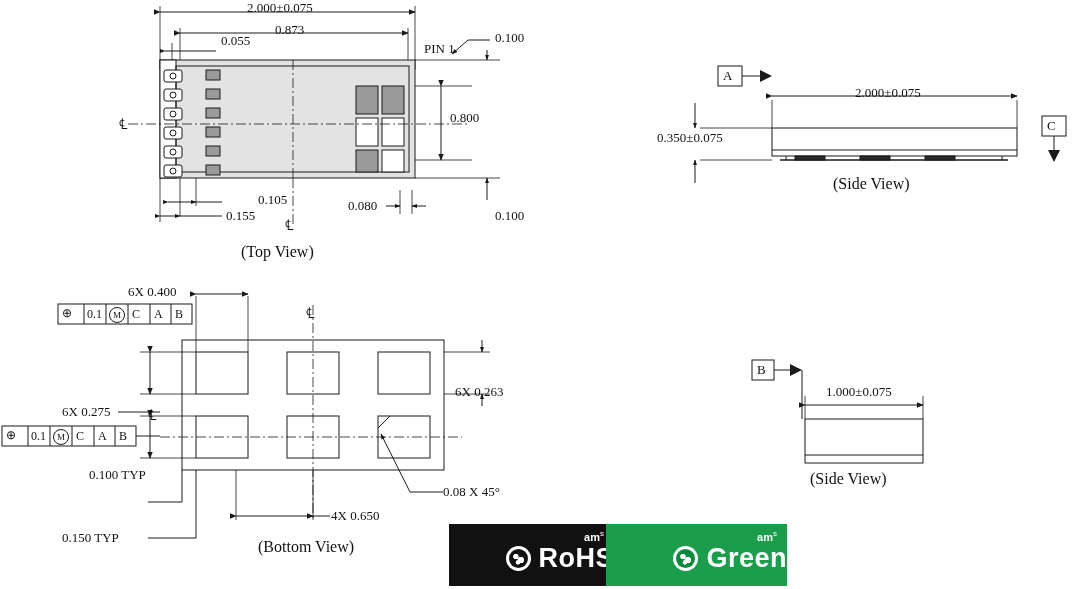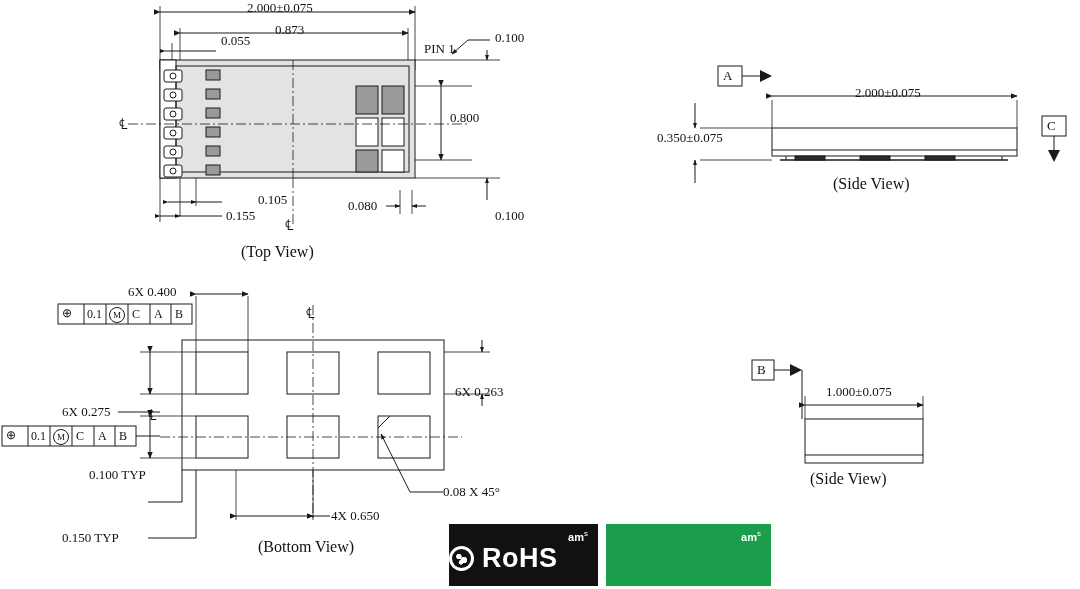--- a/index.html
+++ b/index.html
@@ -20,21 +20,21 @@
   .ln-thin{stroke:#1a1a1a;stroke-width:0.8;fill:none;}
   .ln-thick{stroke:#1a1a1a;stroke-width:1.6;fill:none;}
   .dash{stroke:#1a1a1a;stroke-width:0.8;fill:none;stroke-dasharray:10 3 2 3;}
   .fillgray{fill:#e3e3e3;stroke:#1a1a1a;stroke-width:1;}
   .filldk{fill:#9a9a9a;stroke:#1a1a1a;stroke-width:1;}
   .fillwt{fill:#ffffff;stroke:#1a1a1a;stroke-width:1;}
   .fillblk{fill:#2a2a2a;stroke:#1a1a1a;stroke-width:1;}
 
   
   .badge{position:absolute;height:62px;display:flex;align-items:center;
-         justify-content:flex-start;color:#fff;}
+         justify-content:flex-end;color:#fff;padding-left:16px;}
   .badge .am{position:absolute;top:5px;right:10px;font-size:11px;
              font-family:"Liberation Sans",sans-serif;color:#fff;}
   .badge .am b{font-weight:bold;}
   .badge .am i{font-style:normal;font-size:8px;vertical-align:super;}
   .badge .txt{font-family:"Liberation Sans",sans-serif;font-weight:bold;
               font-size:27px;letter-spacing:0.5px;display:flex;align-items:center;gap:8px;
               padding-top:6px;}
   .globe{width:25px;height:25px;border-radius:50%;background:#fff;
          display:inline-block;position:relative;flex:0 0 auto;}
   .globe::before{content:"";position:absolute;left:3px;top:3px;width:19px;height:19px;
@@ -301,15 +301,19 @@
 <div class="badge" id="rohs-badge" style="left:449px;top:524px;width:149px;background:#111111;">
   <span class="am"><b>am</b><i>s</i></span>
   <span class="txt">
     <span class="globe"></span>
     <span>RoHS</span>
   </span>
 </div>
 
 <div class="badge green" id="green-badge" style="left:606px;top:524px;width:165px;background:#1a9e4b;">
   <span class="am"><b>am</b><i>s</i></span>
+  <span class="txt">
+    <span class="globe"></span>
+    <span>Green</span>
+  </span>
 </div>
 
 </div>
 
 </body></html>

